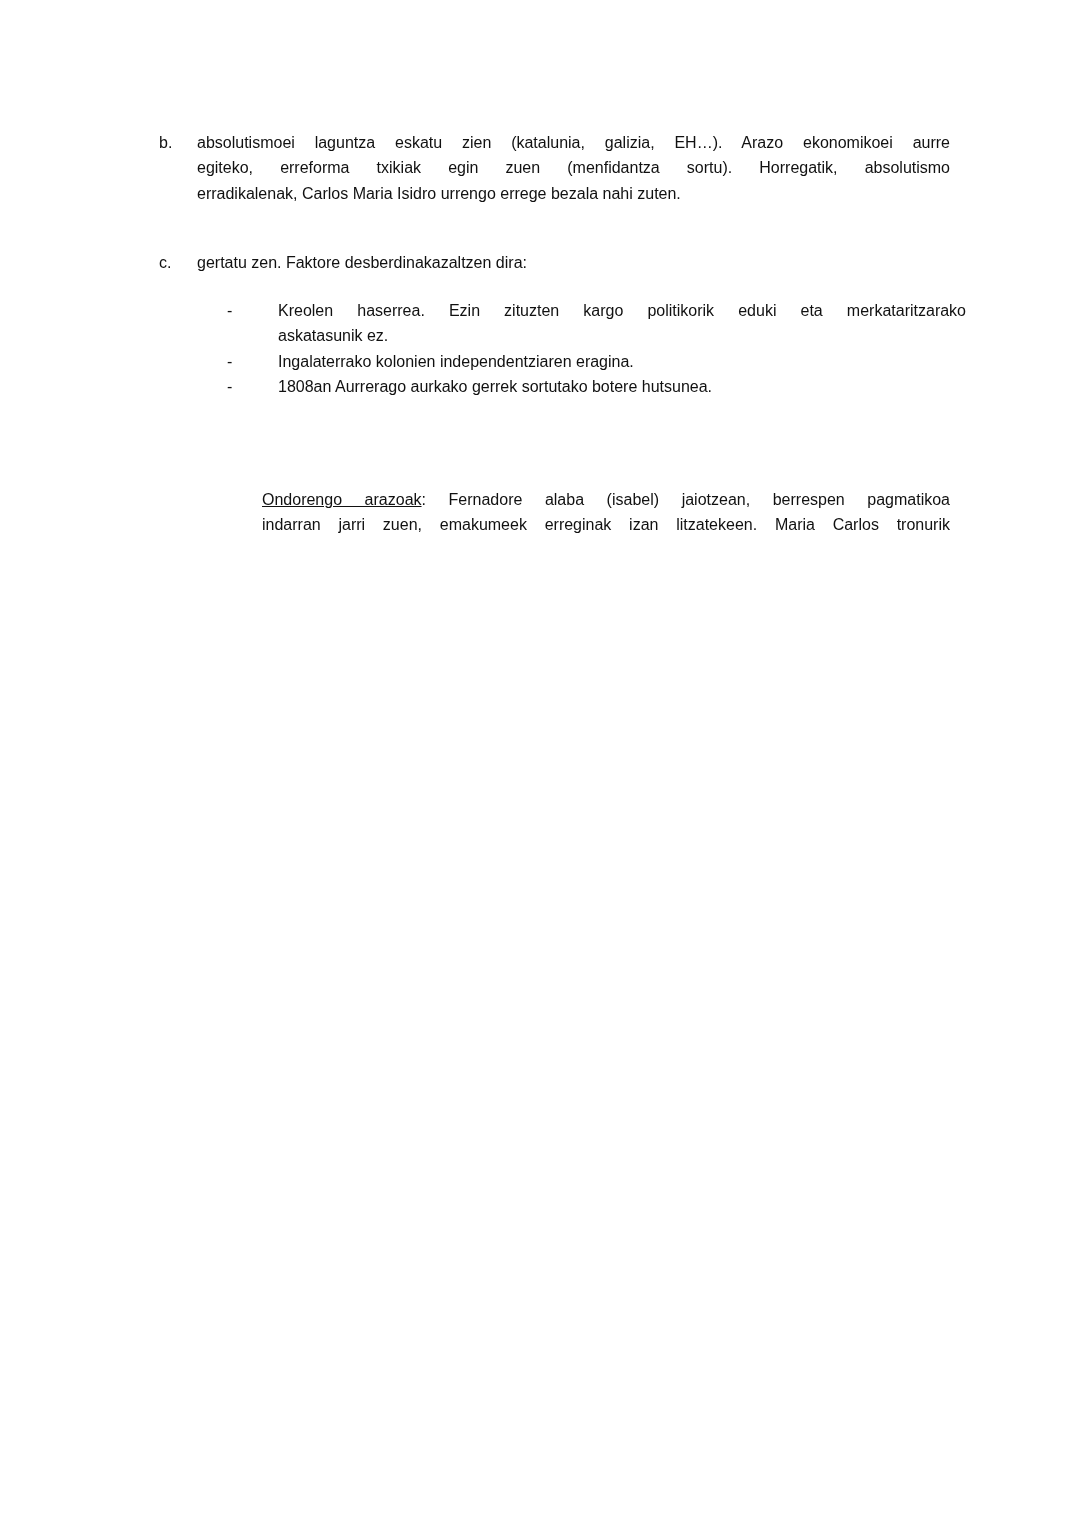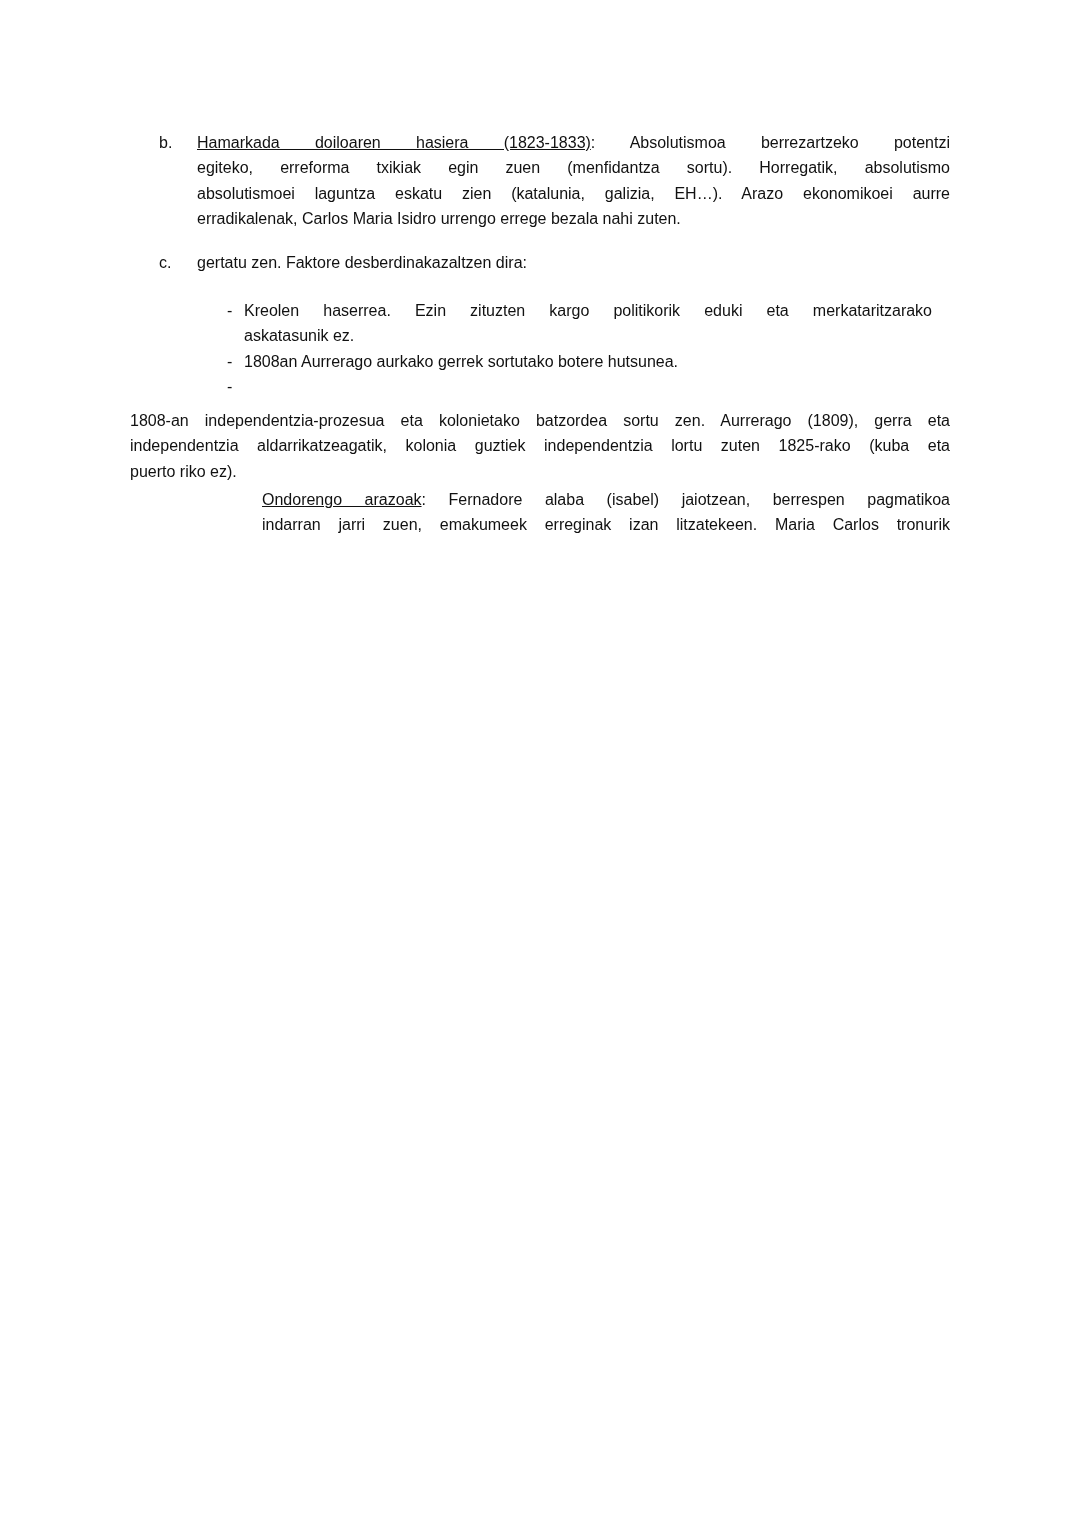--- a/index.html
+++ b/index.html
@@ -40,46 +40,41 @@
   }
 </style>
 </head>
 <body>
 
 <div class="page">
 
   <span class="abs marker" style="left:159px; top:130px;">b.</span>
 
   <div class="abs" style="left:197px; top:130px; width:753px;">
-    <div class="line jl"><span class="u">Hamarkada doiloaren hasiera (1823-1833)</span><span>: Absolutismoa berrezartzeko potentzi</span></div>
+    <div class="line jl">absolutismoei laguntza eskatu zien (katalunia, galizia, EH…). Arazo ekonomikoei aurre</div>
     <div class="line jl">egiteko, erreforma txikiak egin zuen (menfidantza sortu). Horregatik, absolutismo</div>
-    <div class="line jl">absolutismoei laguntza eskatu zien (katalunia, galizia, EH…). Arazo ekonomikoei aurre</div>
     <div class="line ll">erradikalenak, Carlos Maria Isidro urrengo errege bezala nahi zuten.</div>
   </div>
 
   <span class="abs marker" style="left:159px; top:250px;">c.</span>
 
   <div class="abs" style="left:197px; top:250px; width:753px;">
     <div class="line ll">gertatu zen. Faktore desberdinakazaltzen dira:</div>
   </div>
 
   <span class="abs marker" style="left:227px; top:298px;">-</span>
   <span class="abs marker" style="left:227px; top:349px;">-</span>
   <span class="abs marker" style="left:227px; top:374px;">-</span>
 
-  <div class="abs" style="left:244px; top:298px; width:688px;">
+  <div class="abs" style="left:278px; top:298px; width:688px;">
     <div class="line jl">Kreolen haserrea. Ezin zituzten kargo politikorik eduki eta merkataritzarako</div>
     <div class="line ll">askatasunik ez.</div>
+    <div class="line ll">Ingalaterrako kolonien independentziaren eragina.</div>
     <div class="line ll">1808an Aurrerago aurkako gerrek sortutako botere hutsunea.</div>
   </div>
 
-  <div class="abs" style="left:130px; top:408px; width:820px;">
-    <div class="line jl">1808-an independentzia-prozesua eta kolonietako batzordea sortu zen. Aurrerago (1809), gerra eta</div>
-    <div class="line jl">independentzia aldarrikatzeagatik, kolonia guztiek independentzia lortu zuten 1825-rako (kuba eta</div>
-    <div class="line ll">puerto riko ez).</div>
-  </div>
 
   <div class="abs" style="left:262px; top:487px; width:688px;">
     <div class="line jl"><span class="u">Ondorengo arazoak</span><span>: Fernadore alaba (isabel) jaiotzean, berrespen pagmatikoa</span></div>
     <div class="line jl">indarran jarri zuen, emakumeek erreginak izan litzatekeen. Maria Carlos tronurik</div>
   </div>
 
 </div>
 
 </body></html>

